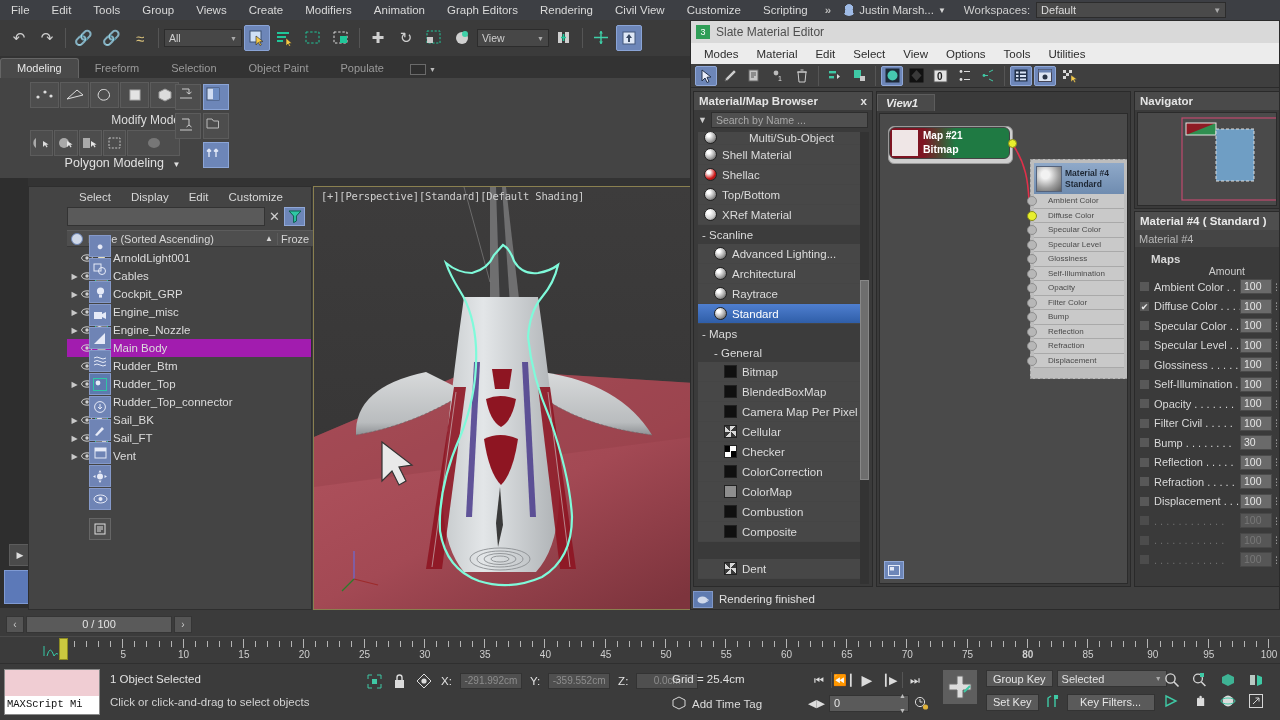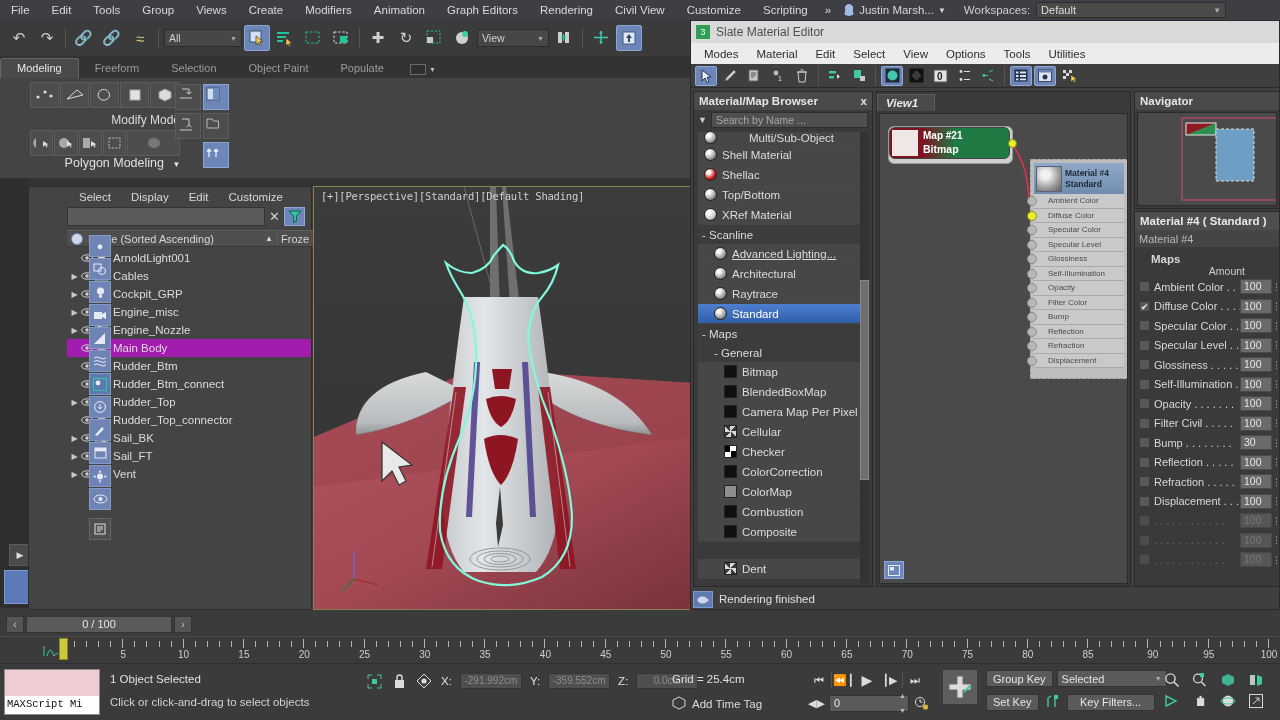--- a/index.html
+++ b/index.html
@@ -586,33 +586,20 @@
               <circle cx="6" cy="4" r="1.7" fill="#cfcfcf"></circle>
             </svg></span>
           <span class="eIcon">
             <svg width="11" height="11" viewBox="0 0 11 11">
               <circle cx="5.5" cy="5.5" r="4.2" fill="#b6b6b6"></circle>
             </svg>
           </span>
           <span style="padding-left: 4px;">Rudder_Btm</span>
         </div>
         <div class="erow">
-          <span class="eArrow"></span>
-          <span class="eEye"><svg width="12" height="8" viewBox="0 0 12 8">
-              <ellipse cx="6" cy="4" rx="5.4" ry="3.2" fill="none" stroke="#cfcfcf"></ellipse>
-              <circle cx="6" cy="4" r="1.7" fill="#cfcfcf"></circle>
-            </svg></span>
-          <span class="eIcon">
-            <svg width="11" height="11" viewBox="0 0 11 11">
-              <circle cx="5.5" cy="5.5" r="4.2" fill="#b6b6b6"></circle>
-            </svg>
-          </span>
-          <span style="padding-left: 4px;">Rudder_Btm_connect</span>
-        </div>
-        <div class="erow">
           <span class="eArrow">▶</span>
           <span class="eEye"><svg width="12" height="8" viewBox="0 0 12 8">
               <ellipse cx="6" cy="4" rx="5.4" ry="3.2" fill="none" stroke="#cfcfcf"></ellipse>
               <circle cx="6" cy="4" r="1.7" fill="#cfcfcf"></circle>
             </svg></span>
           <span class="eIcon">
             <svg width="13" height="12" viewBox="0 0 13 12">
               <rect x="0.5" y="0.5" width="12" height="11" fill="#7b7b7b" stroke="#2fc7a5"></rect>
               <circle cx="4.5" cy="4.5" r="2.4" fill="#e4e4e4"></circle>
               <rect x="7" y="6" width="4" height="4" fill="#cfcfcf"></rect>
@@ -983,21 +970,21 @@
             <span class="sw" style="border-radius: 50%; background: radial-gradient(circle at 34% 30%, rgb(255, 255, 255) 0px, rgb(255, 255, 255) 14%, rgb(154, 154, 154) 62%, rgb(58, 58, 58) 100%);"></span>
             <span>Top/Bottom</span>
           </div>
           <div class="mrow" style="padding-left: 6px;">
             <span class="sw" style="border-radius: 50%; background: radial-gradient(circle at 34% 30%, rgb(255, 255, 255) 0px, rgb(255, 255, 255) 14%, rgb(201, 201, 201) 62%, rgb(58, 58, 58) 100%);"></span>
             <span>XRef Material</span>
           </div>
           <div class="mgroup" style="padding-left: 4px;">
             <span>- Scanline</span>
           </div>
-          <div class="mrow" style="padding-left: 16px; text-decoration: underline;">
+          <div class="mrow" style="padding-left: 16px;">
             <span class="sw" style="border-radius: 50%; background: radial-gradient(circle at 34% 30%, rgb(255, 255, 255) 0px, rgb(255, 255, 255) 14%, rgb(154, 154, 154) 62%, rgb(58, 58, 58) 100%);"></span>
             <span>Advanced Lighting...</span>
           </div>
           <div class="mrow" style="padding-left: 16px;">
             <span class="sw" style="border-radius: 50%; background: radial-gradient(circle at 34% 30%, rgb(255, 255, 255) 0px, rgb(255, 255, 255) 14%, rgb(154, 154, 154) 62%, rgb(58, 58, 58) 100%);"></span>
             <span>Architectural</span>
           </div>
           <div class="mrow" style="padding-left: 16px;">
             <span class="sw" style="border-radius: 50%; background: radial-gradient(circle at 34% 30%, rgb(255, 255, 255) 0px, rgb(255, 255, 255) 14%, rgb(154, 154, 154) 62%, rgb(58, 58, 58) 100%);"></span>
             <span>Raytrace</span>
@@ -1368,21 +1355,21 @@
         <div style="position: absolute; left: 868.3px; top: 4px; width: 1px; height: 6px; background: rgb(180, 180, 180);"></div>
         <div style="position: absolute; left: 880.4px; top: 4px; width: 1px; height: 6px; background: rgb(180, 180, 180);"></div>
         <div style="position: absolute; left: 892.4px; top: 4px; width: 1px; height: 6px; background: rgb(180, 180, 180);"></div>
         <div style="position: absolute; left: 904.5px; top: 2px; width: 1px; height: 9px; background: rgb(180, 180, 180);"></div>
         <div style="position: absolute; left: 895.5px; top: 12px; width: 20px; text-align: center; font-size: 10px; color: rgb(207, 207, 207);">75</div>
         <div style="position: absolute; left: 916.6px; top: 4px; width: 1px; height: 6px; background: rgb(180, 180, 180);"></div>
         <div style="position: absolute; left: 928.6px; top: 4px; width: 1px; height: 6px; background: rgb(180, 180, 180);"></div>
         <div style="position: absolute; left: 940.7px; top: 4px; width: 1px; height: 6px; background: rgb(180, 180, 180);"></div>
         <div style="position: absolute; left: 952.7px; top: 4px; width: 1px; height: 6px; background: rgb(180, 180, 180);"></div>
         <div style="position: absolute; left: 964.8px; top: 2px; width: 1px; height: 9px; background: rgb(180, 180, 180);"></div>
-        <div style="position: absolute; left: 955.8px; top: 12px; width: 20px; text-align: center; font-size: 10px; color: rgb(207, 207, 207);">80</div>
+        <div style="position: absolute; left: 955.8px; top: 12px; width: 20px; text-align: center; font-size: 10px; color: rgb(207, 207, 207); font-weight: bold;">80</div>
         <div style="position: absolute; left: 976.9px; top: 4px; width: 1px; height: 6px; background: rgb(180, 180, 180);"></div>
         <div style="position: absolute; left: 988.9px; top: 4px; width: 1px; height: 6px; background: rgb(180, 180, 180);"></div>
         <div style="position: absolute; left: 1001px; top: 4px; width: 1px; height: 6px; background: rgb(180, 180, 180);"></div>
         <div style="position: absolute; left: 1013px; top: 4px; width: 1px; height: 6px; background: rgb(180, 180, 180);"></div>
         <div style="position: absolute; left: 1025.1px; top: 2px; width: 1px; height: 9px; background: rgb(180, 180, 180);"></div>
         <div style="position: absolute; left: 1016.1px; top: 12px; width: 20px; text-align: center; font-size: 10px; color: rgb(207, 207, 207);">85</div>
         <div style="position: absolute; left: 1037.2px; top: 4px; width: 1px; height: 6px; background: rgb(180, 180, 180);"></div>
         <div style="position: absolute; left: 1049.2px; top: 4px; width: 1px; height: 6px; background: rgb(180, 180, 180);"></div>
         <div style="position: absolute; left: 1061.3px; top: 4px; width: 1px; height: 6px; background: rgb(180, 180, 180);"></div>
         <div style="position: absolute; left: 1073.3px; top: 4px; width: 1px; height: 6px; background: rgb(180, 180, 180);"></div>

